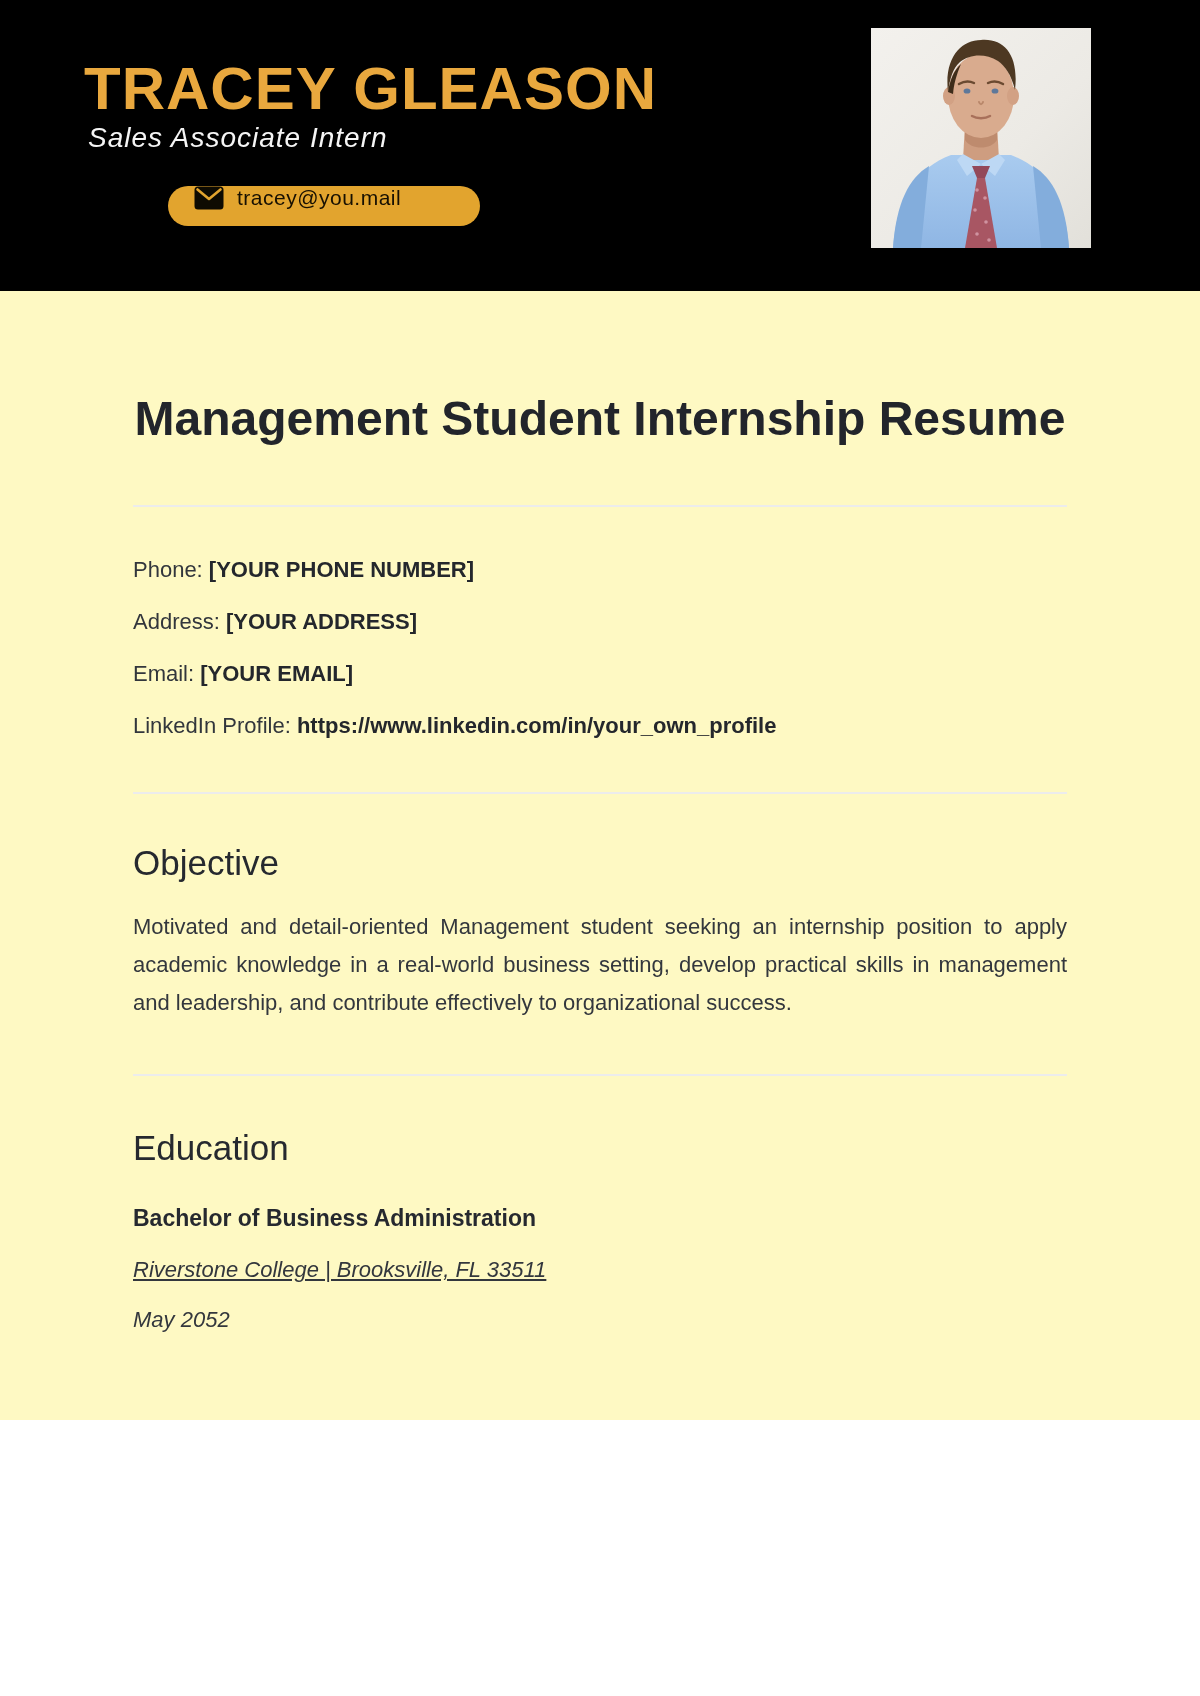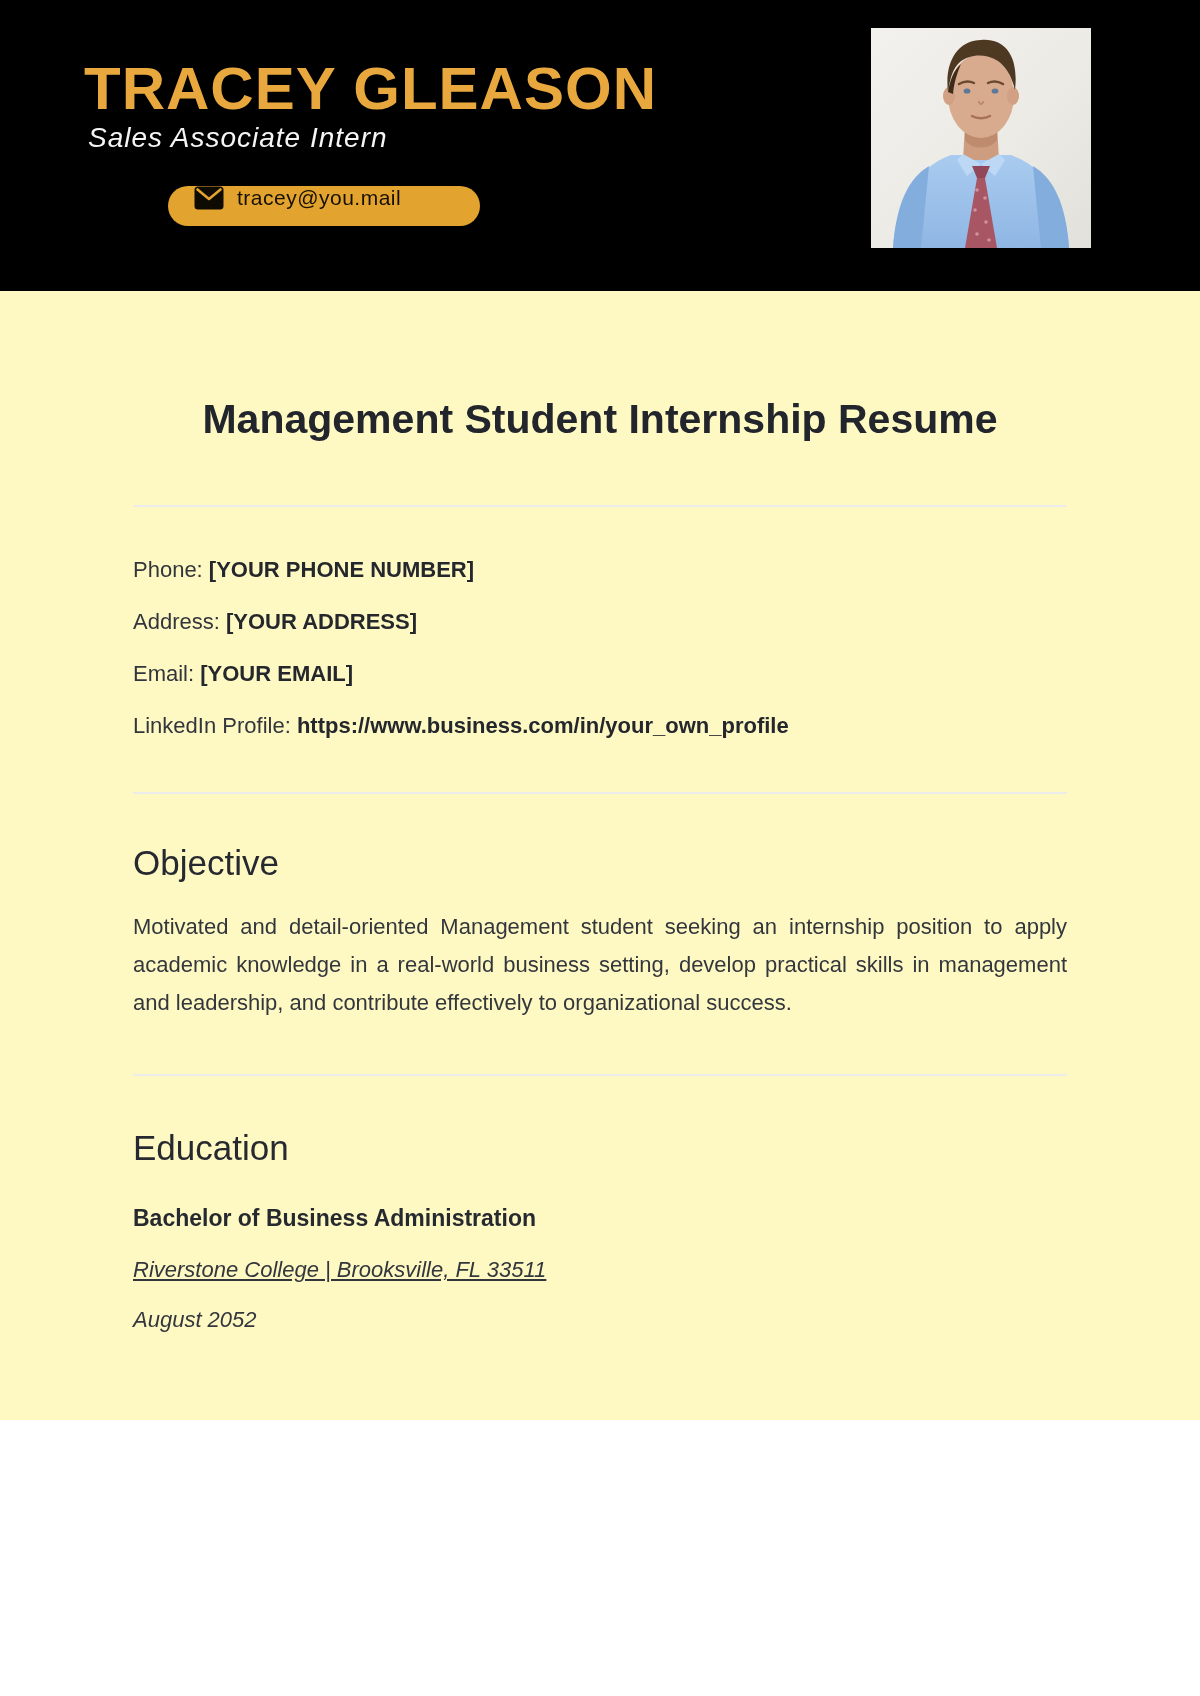--- a/index.html
+++ b/index.html
@@ -68,21 +68,21 @@
     width: 220px;
     height: 220px;
     overflow: hidden;
   }
   .photo svg { display: block; }
 
   
   .content { padding: 0 133px; }
   .doc-title {
     margin-top: 104px;
-    font-size: 41px;
+    font-size: 48px;
     line-height: 48px;
     font-weight: bold;
     text-align: center;
     color: #22252B;
   }
   .divider {
     height: 2px;
     background: #ECECEC;
     border: none;
   }
@@ -241,32 +241,32 @@
       <div class="contact-row">
         <span>Address:</span>
         <b>[YOUR ADDRESS]</b>
       </div>
       <div class="contact-row">
         <span>Email:</span>
         <b>[YOUR EMAIL]</b>
       </div>
       <div class="contact-row">
         <span>LinkedIn Profile:</span>
-        <b>https://www.business.com/in/your_own_profile</b>
+        <b>https://www.linkedin.com/in/your_own_profile</b>
       </div>
     </div>
 
     <hr class="divider divider-2">
 
     <h2 class="section-heading objective-heading">Objective</h2>
     <p class="objective-text">Motivated and detail-oriented Management student seeking an internship position to apply academic knowledge in a real-world business setting, develop practical skills in management and leadership, and contribute effectively to organizational success.</p>
 
     <hr class="divider divider-3">
 
     <h2 class="section-heading education-heading">Education</h2>
     <h3 class="degree">Bachelor of Business Administration</h3>
     <p class="school-line">Riverstone College | Brooksville, FL 33511</p>
-    <p class="edu-date">August 2052</p>
+    <p class="edu-date">May 2052</p>
 
     <h3 class="coursework-heading">Relevant Coursework:</h3>
 
   </div>
 </div>
 
 </body></html>

